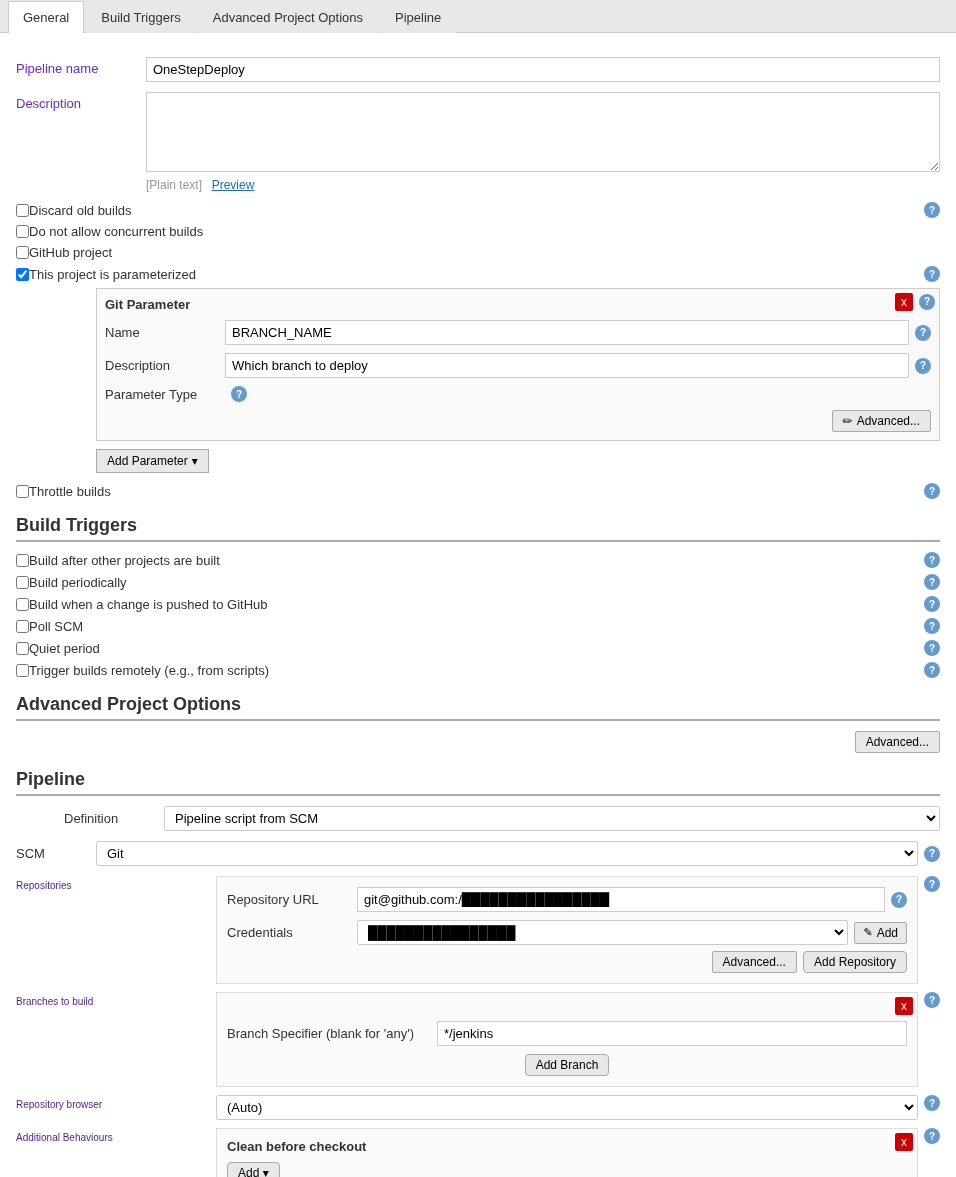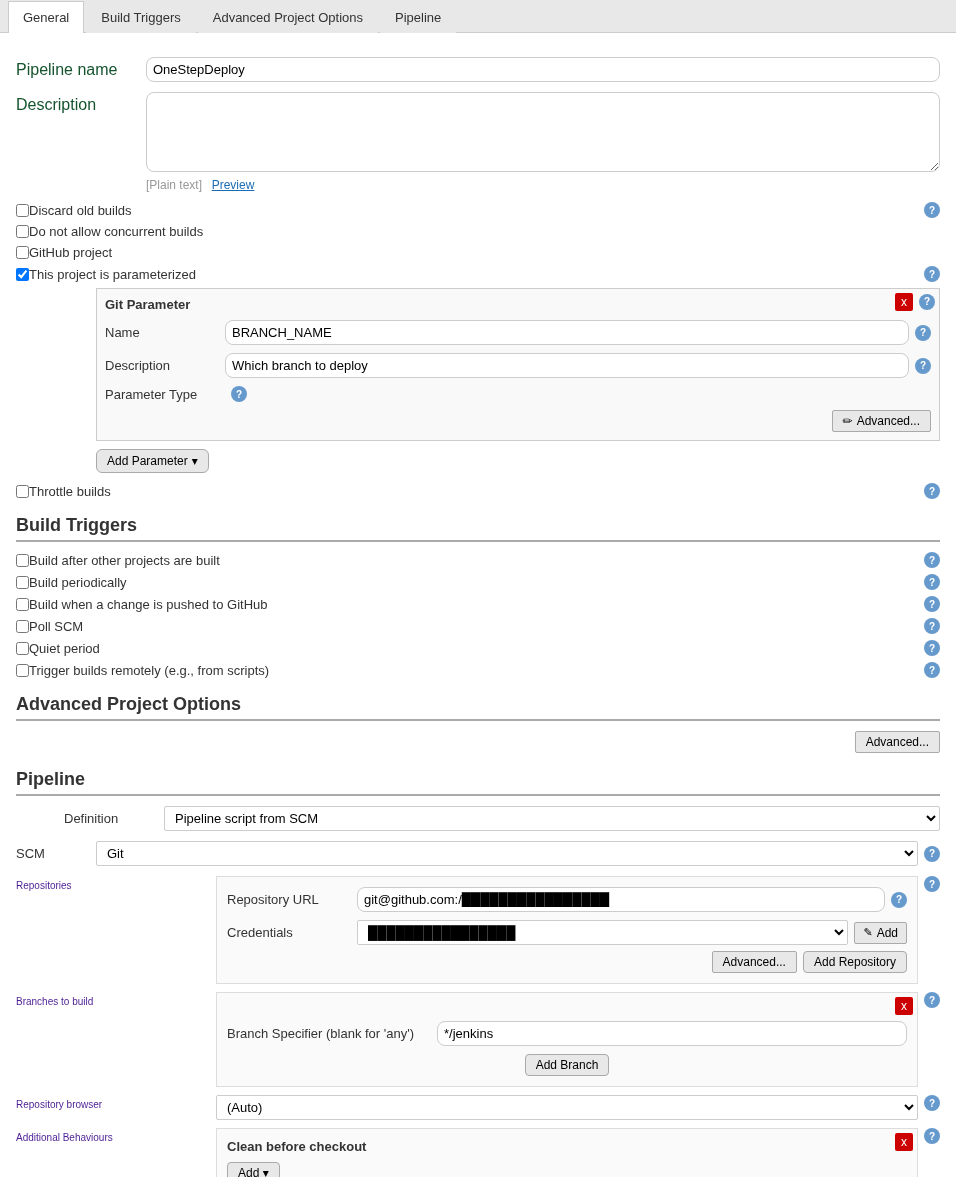--- a/index.html
+++ b/index.html
@@ -36,33 +36,33 @@
 
     .form-row {
       display: flex;
       align-items: flex-start;
       margin-bottom: 10px;
     }
     .form-label {
       width: 130px;
       min-width: 130px;
       padding-top: 4px;
-      font-size: 16px;
-      color: #14532d;
+      font-size: 13px;
+      color: #6d28d9;
     }
     .form-control {
       flex: 1;
     }
 
     input[type="text"], textarea {
       width: 100%;
       font-size: 13px;
       padding: 4px 6px;
       border: 1px solid #ccc;
-      border-radius: 8px;
+      border-radius: 0;
     }
     textarea {
       height: 80px;
       resize: vertical;
     }
 
     .plain-text-link {
       color: #999;
       font-size: 12px;
       margin-right: 6px;
@@ -170,21 +170,21 @@
     }
     .git-param-advanced-row {
       display: flex;
       justify-content: flex-end;
       margin-top: 4px;
     }
 
     .add-param-btn {
       background: #e8e8e8;
       border: 1px solid #aaa;
-      border-radius: 6px;
+      border-radius: 0;
       padding: 4px 10px;
       font-size: 12px;
       cursor: pointer;
       display: inline-flex;
       align-items: center;
       gap: 4px;
       margin-top: 8px;
     }
 
     

